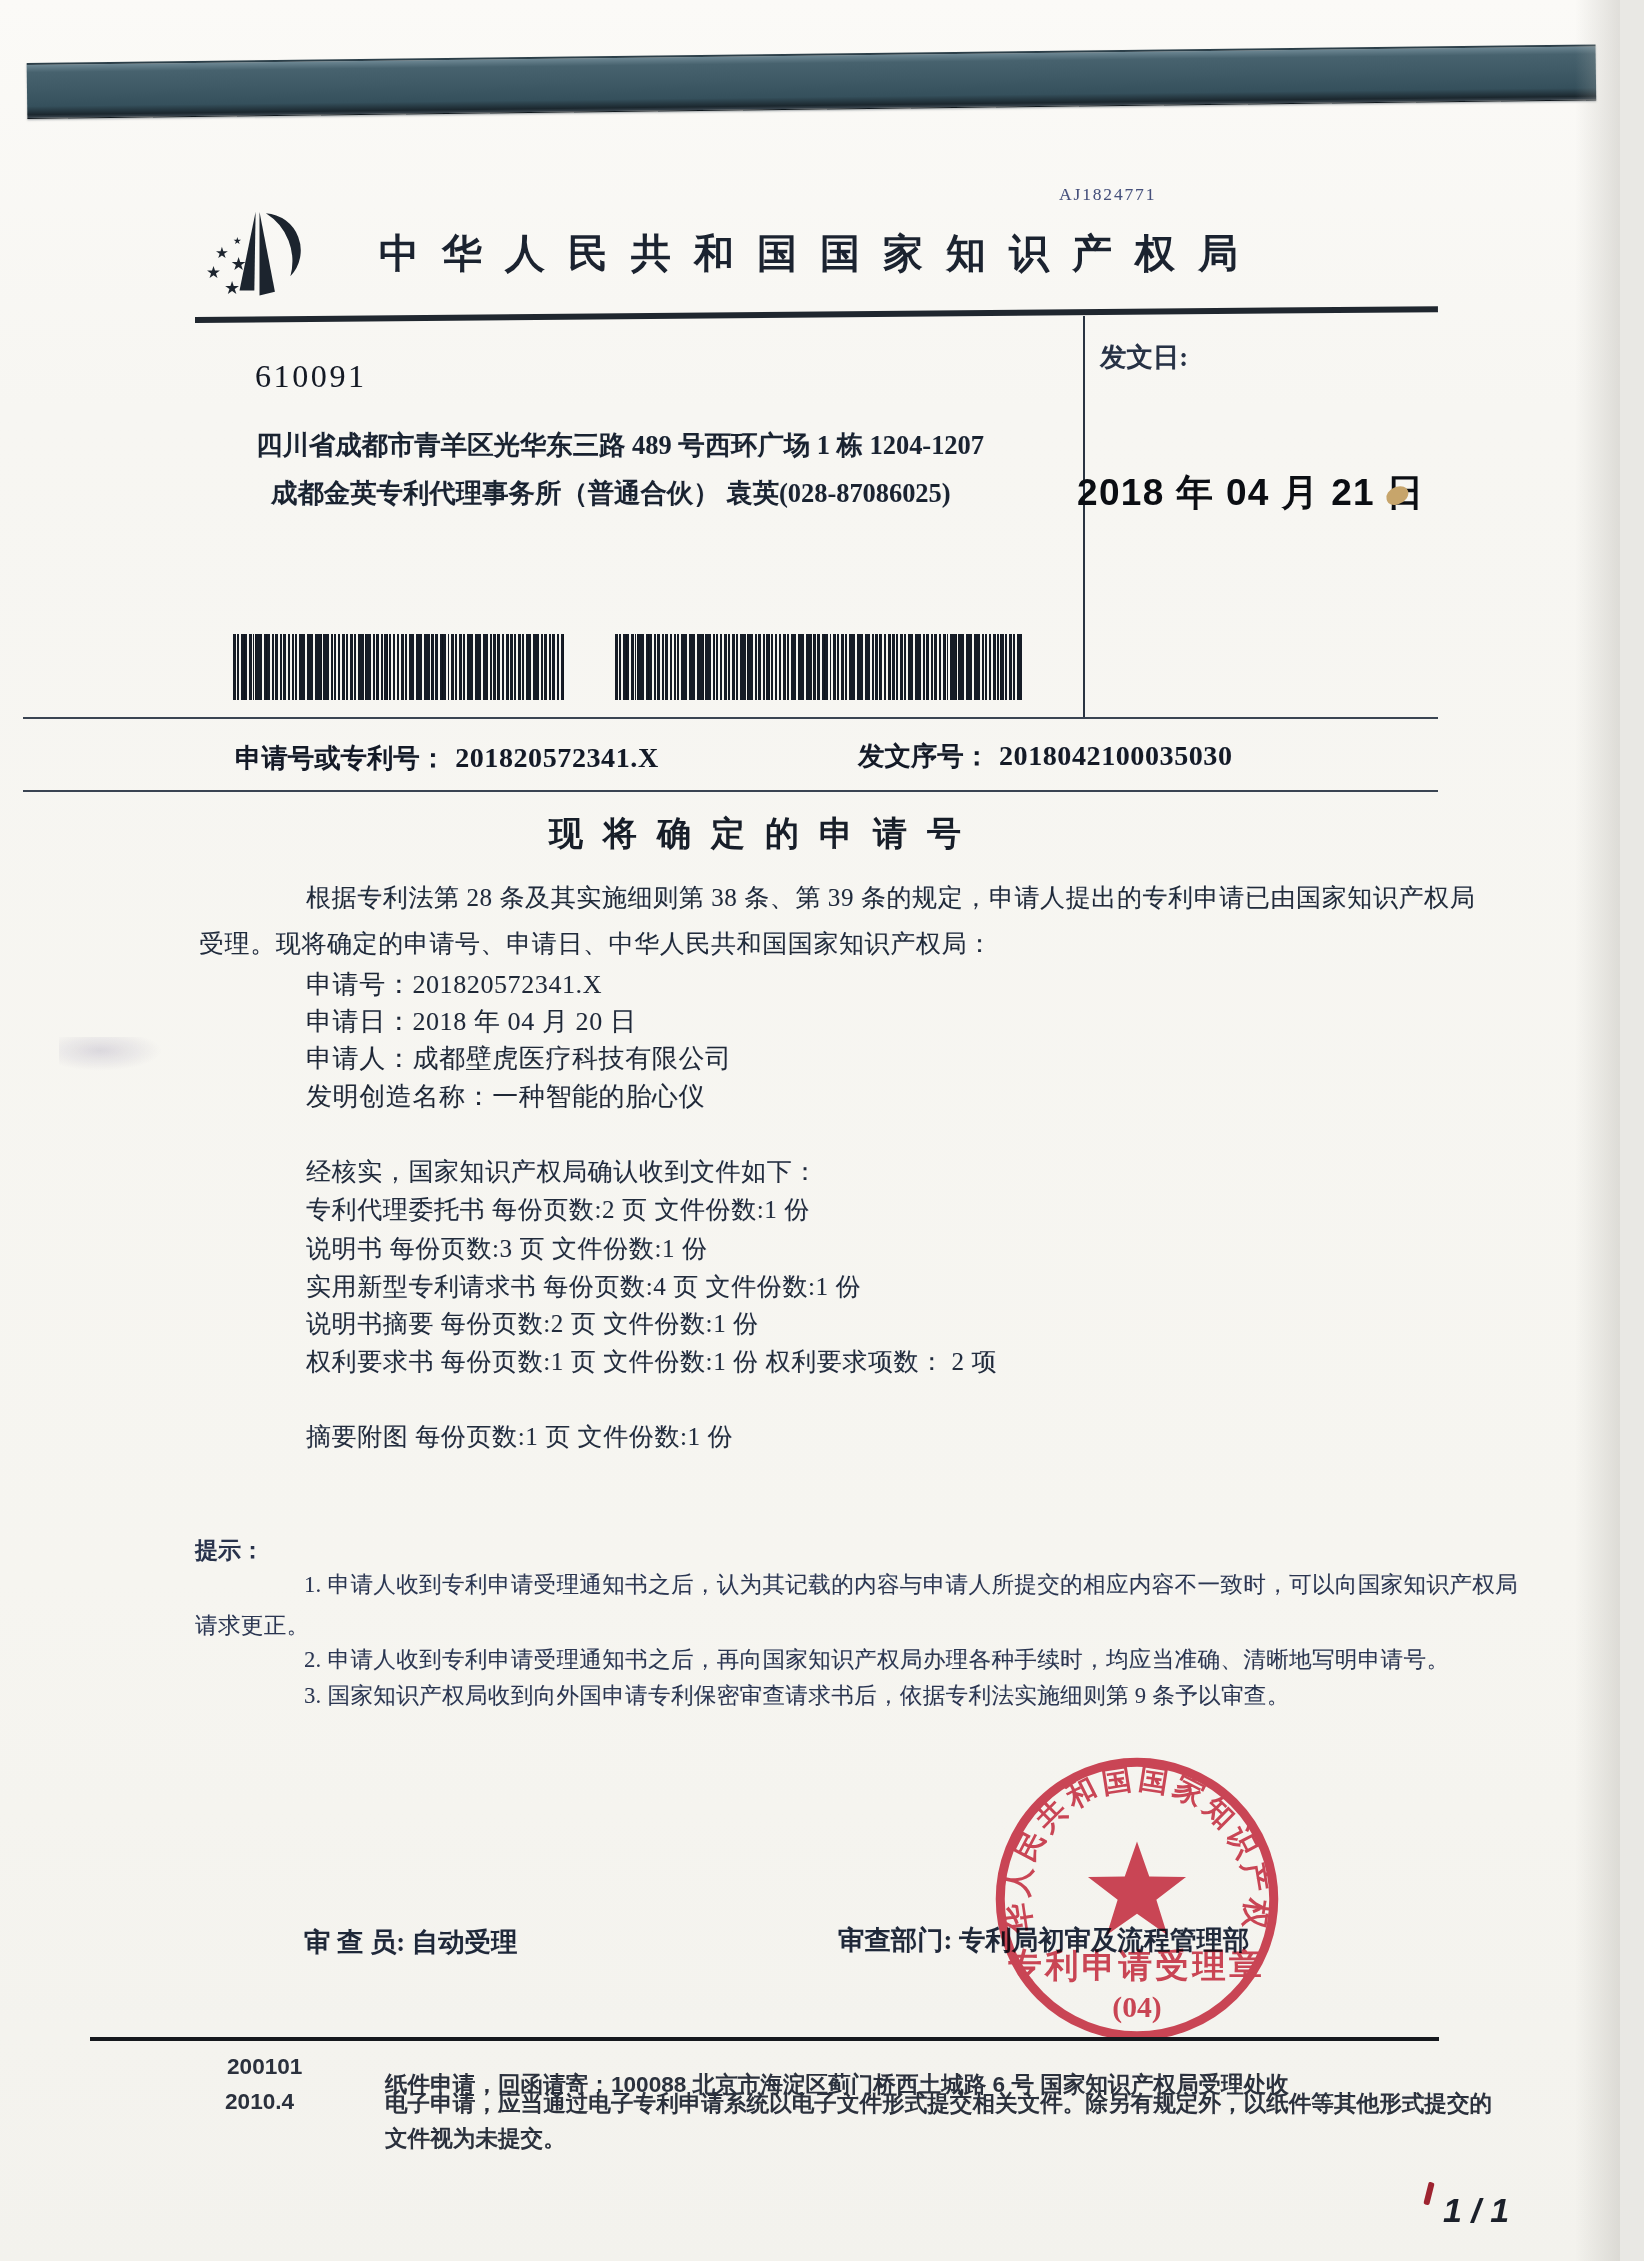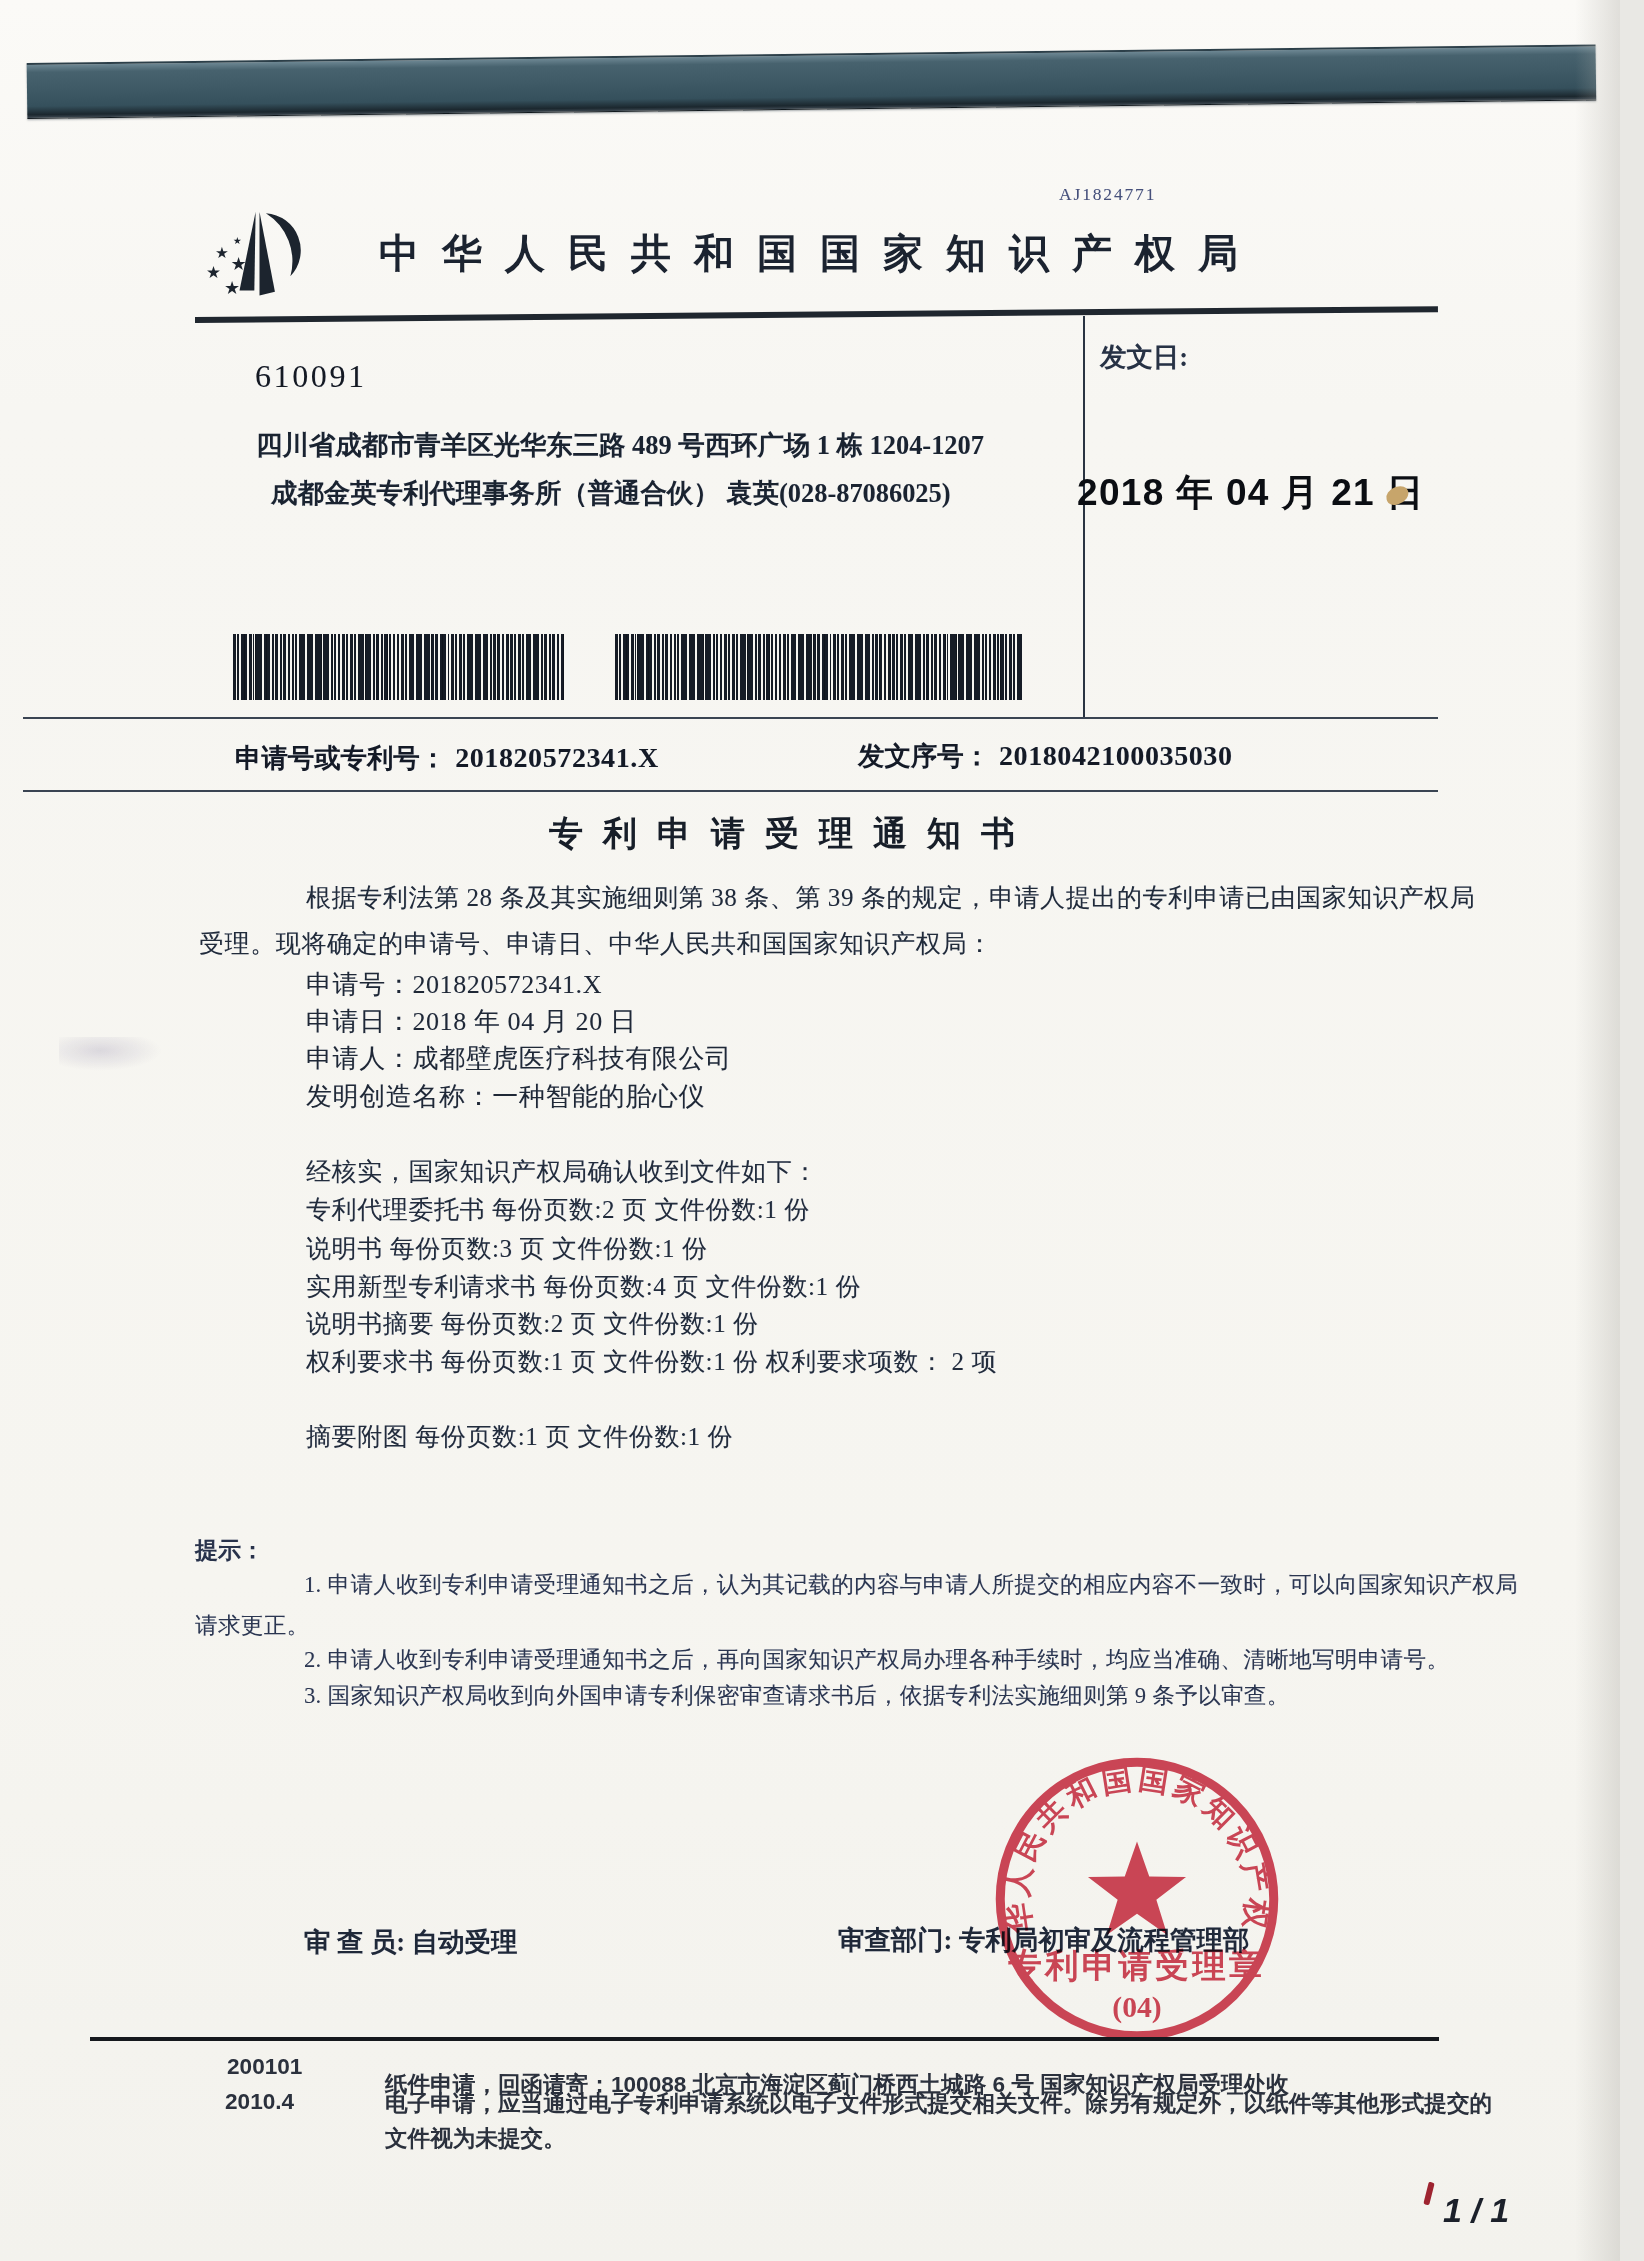--- a/index.html
+++ b/index.html
@@ -118,21 +118,21 @@
 
   <div class="abs numrow appno nw t">
     <span>申请号或专利号：</span><span class="v">201820572341.X</span>
   </div>
   <div class="abs numrow serial nw t">
     <span>发文序号：</span><span class="v">2018042100035030</span>
   </div>
 
   <div class="abs hline hline2"></div>
 
-  <div class="abs doc-title nw">专利申请受理通知书</div>
+  <div class="abs doc-title nw">现将确定的申请号</div>
 
   <div class="abs body-text intro1 nw t">根据专利法第 28 条及其实施细则第 38 条、第 39 条的规定，申请人提出的专利申请已由国家知识产权局</div>
   <div class="abs body-text intro2 nw t">受理。现将确定的申请号、申请日、中华人民共和国国家知识产权局：</div>
 
   <div class="abs field f0 nw t">申请号：201820572341.X</div>
   <div class="abs field f1 nw t">申请日：2018 年 04 月 20 日</div>
   <div class="abs field f2 nw t">申请人：成都壁虎医疗科技有限公司</div>
   <div class="abs field f3 nw t">发明创造名称：一种智能的胎心仪</div>
 
   <div class="abs recv ri nw t">经核实，国家知识产权局确认收到文件如下：</div>

